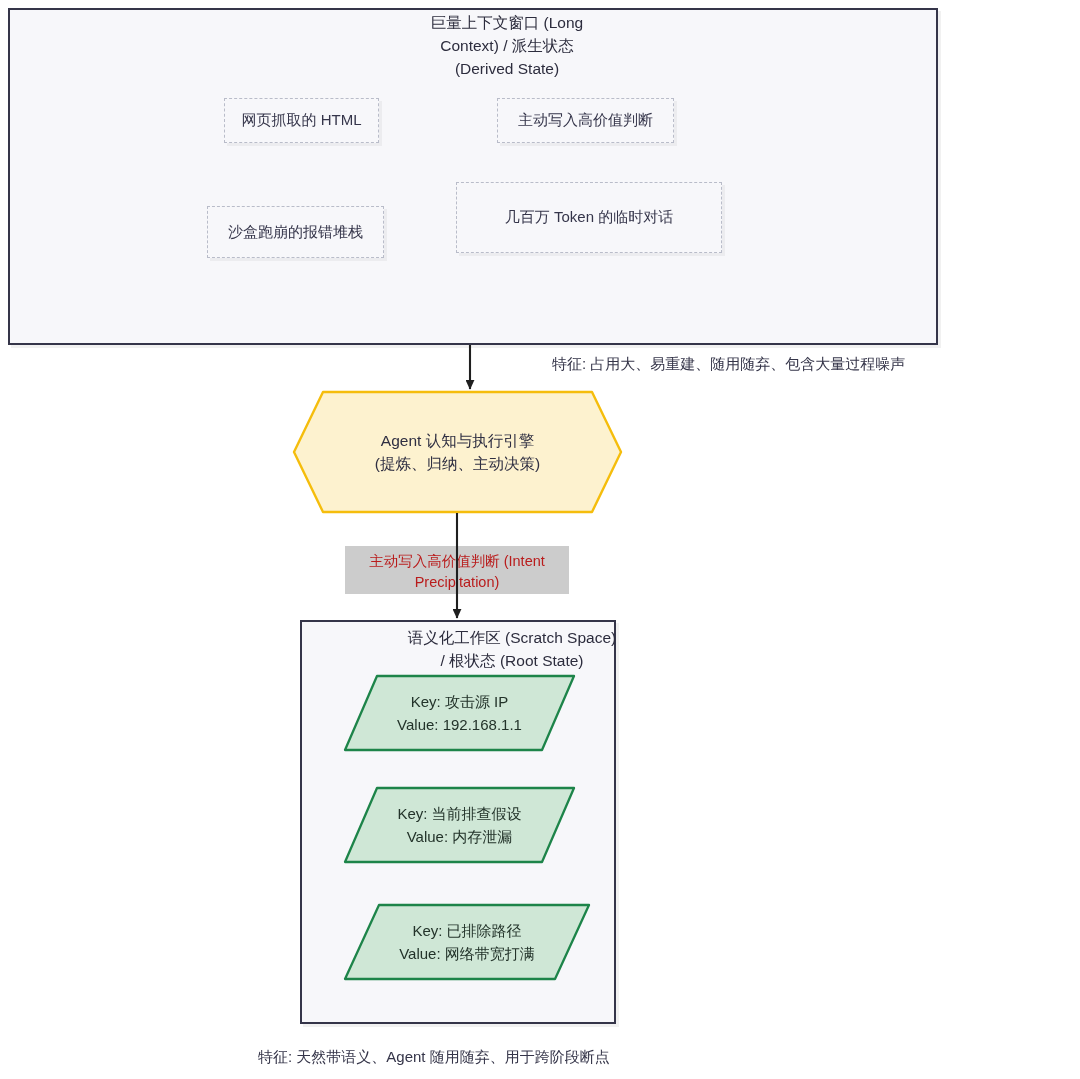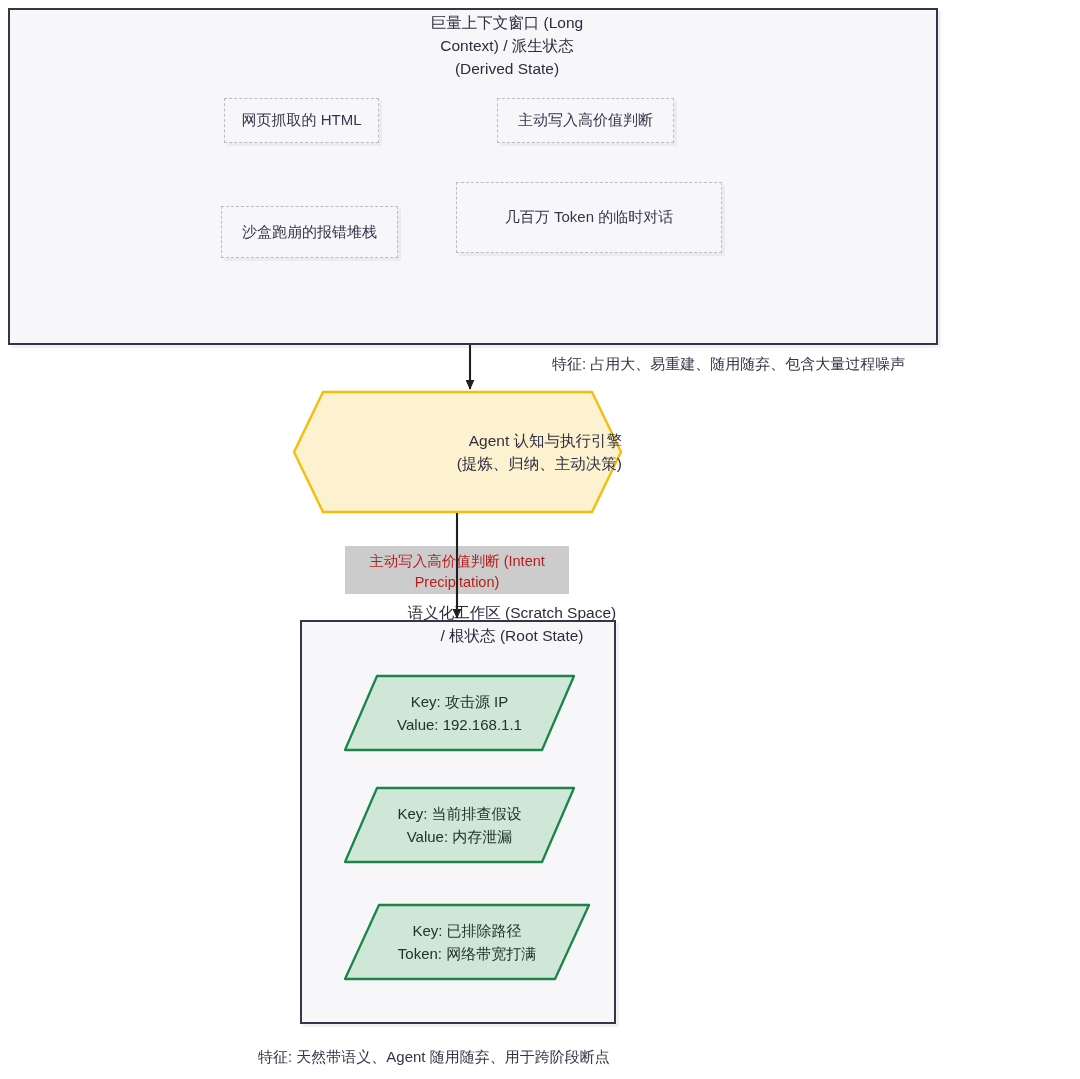--- a/index.html
+++ b/index.html
@@ -56,21 +56,21 @@
   
   .hexagon-wrap {
     position: absolute;
   }
   .hexagon-wrap svg { display: block; overflow: visible; }
   .hexagon-label {
     position: absolute;
     left: 0; right: 0;
     top: 50%;
     transform: translateY(-50%);
-    text-align: right;
+    text-align: center;
     font-size: 15.5px;
     line-height: 1.5;
     color: #2f2f42;
     white-space: pre-line;
     pointer-events: none;
   }
 
   
   .para-wrap {
     position: absolute;
@@ -131,21 +131,21 @@
 (Derived State)</div>
 
   <div class="dashed-box" style="left:224px; top:98px; width:155px; height:45px;">
     <span>网页抓取的 HTML</span>
   </div>
 
   <div class="dashed-box" style="left:497px; top:98px; width:177px; height:45px;">
     <span>主动写入高价值判断</span>
   </div>
 
-  <div class="dashed-box" style="left:221px; top:206px; width:177px; height:52px;">
+  <div class="dashed-box" style="left:207px; top:206px; width:177px; height:52px;">
     <span>沙盒跑崩的报错堆栈</span>
   </div>
 
   <div class="dashed-box" style="left:456px; top:182px; width:266px; height:71px;">
     <span>几百万 Token 的临时对话</span>
   </div>
 
   <div class="note" style="left:552px; top:355px;text-align:right;">特征: 占用大、易重建、随用随弃、包含大量过程噪声</div>
 
   <div class="hexagon-wrap" style="left:293px; top:391px; width:329px; height:122px;">
@@ -154,21 +154,21 @@
     </svg>
     <div class="hexagon-label">Agent 认知与执行引擎
 (提炼、归纳、主动决策)</div>
   </div>
 
   <div class="edge-label" style="left:345px; top:546px; width:224px; height:48px;">主动写入高价值判断 (Intent
 Precipitation)</div>
 
   <div class="container-box" style="left:300px; top:620px; width:316px; height:404px;"></div>
 
-  <div class="container-title" style="left:300px; width:356px; top:602px;">语义化工作区 (Scratch Space)
+  <div class="container-title" style="left:300px; width:356px; top:627px;">语义化工作区 (Scratch Space)
 / 根状态 (Root State)</div>
 
   <div class="para-wrap" style="left:343px; top:674px; width:233px; height:78px;">
     <svg width="233" height="78" viewBox="0 0 233 78" aria-hidden="true">
       <polygon points="34,2 231,2 199,76 2,76" fill="#cfe7d6" stroke="#1d8449" stroke-width="2.3" stroke-linejoin="round"></polygon>
     </svg>
     <div class="para-label">Key: 攻击源 IP
 Value: 192.168.1.1</div>
   </div>
 
@@ -178,21 +178,21 @@
     </svg>
     <div class="para-label">Key: 当前排查假设
 Value: 内存泄漏</div>
   </div>
 
   <div class="para-wrap" style="left:343px; top:903px; width:248px; height:78px;">
     <svg width="248" height="78" viewBox="0 0 248 78" aria-hidden="true">
       <polygon points="36,2 246,2 212,76 2,76" fill="#cfe7d6" stroke="#1d8449" stroke-width="2.3" stroke-linejoin="round"></polygon>
     </svg>
     <div class="para-label">Key: 已排除路径
-Token: 网络带宽打满</div>
+Value: 网络带宽打满</div>
   </div>
 
   <div class="note" style="left:258px; top:1048px;">特征: 天然带语义、Agent 随用随弃、用于跨阶段断点</div>
 
   <svg id="arrows" aria-hidden="true">
     <defs>
       <marker id="ah" markerWidth="11" markerHeight="9" refX="9.2" refY="4.5" orient="auto" markerUnits="userSpaceOnUse">
         <path d="M0,0 L10,4.5 L0,9 z" fill="#1f1f1f"></path>
       </marker>
     </defs>

